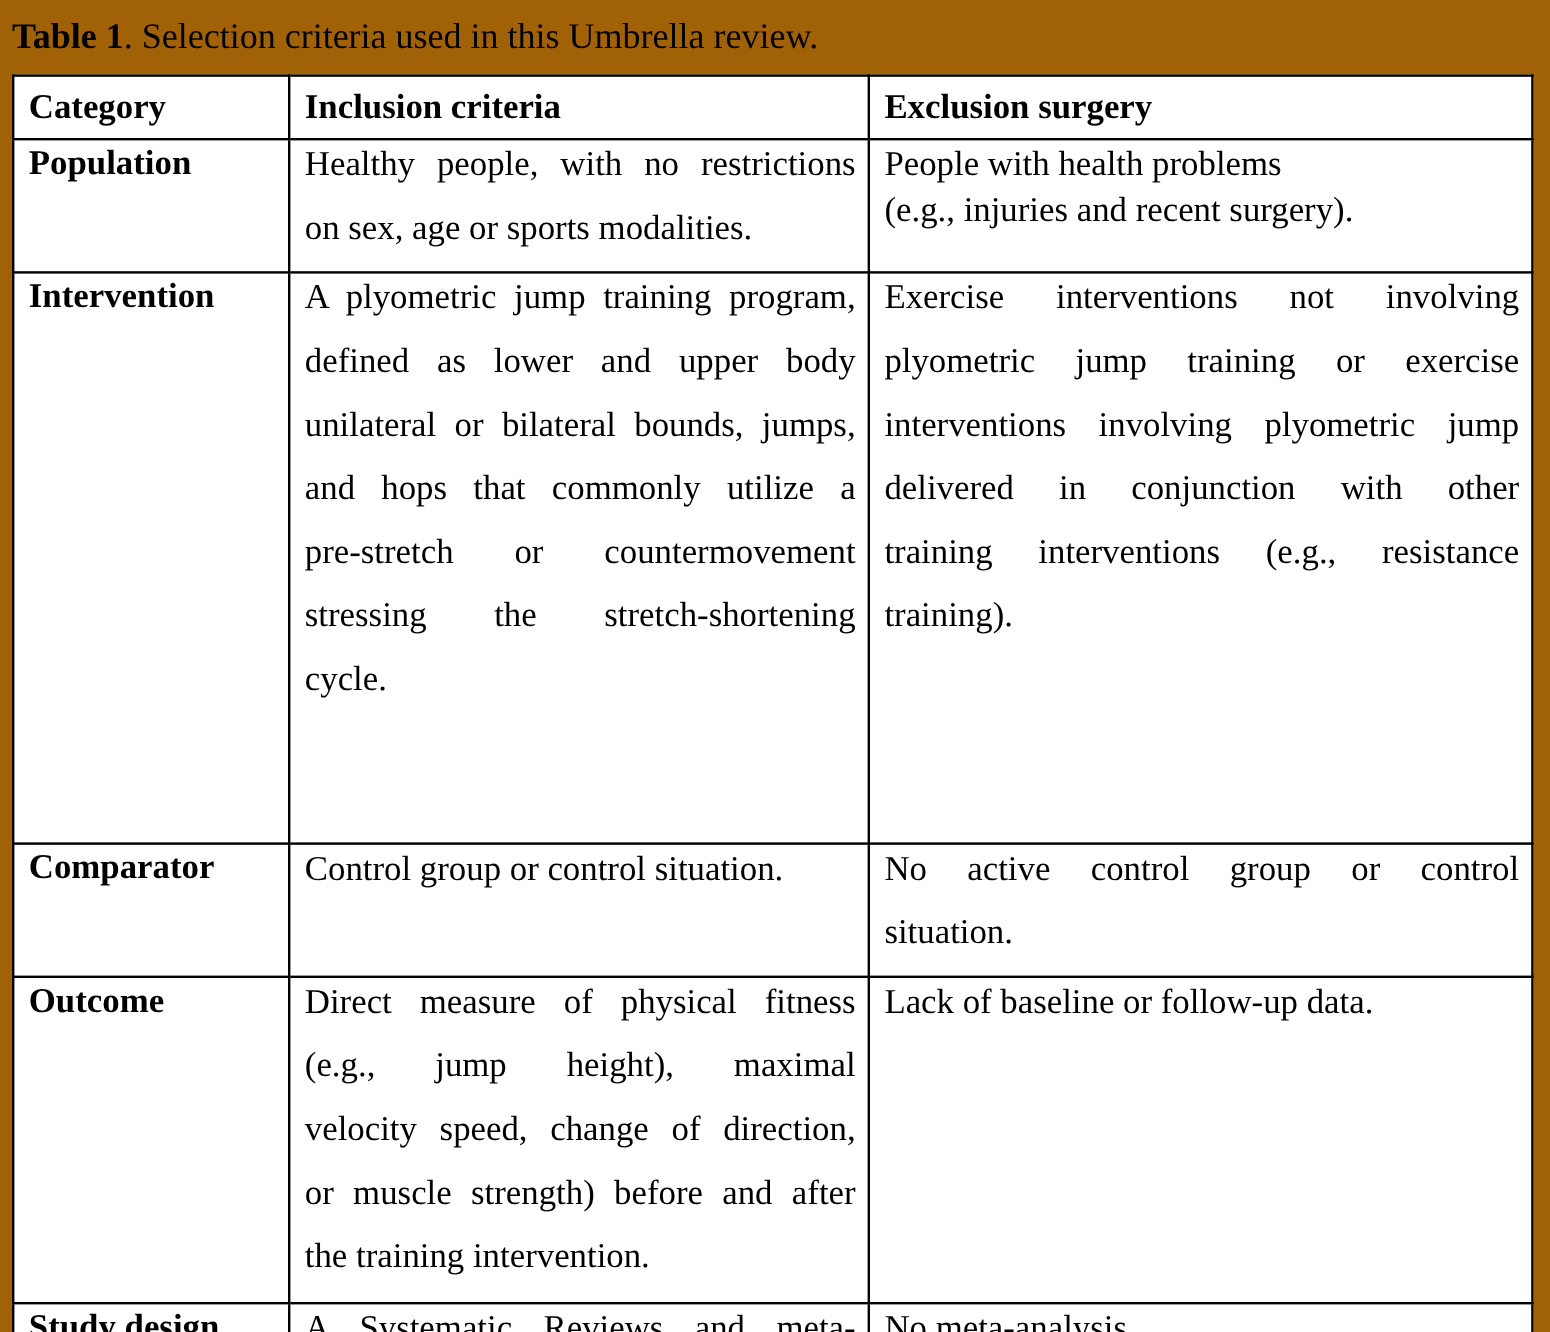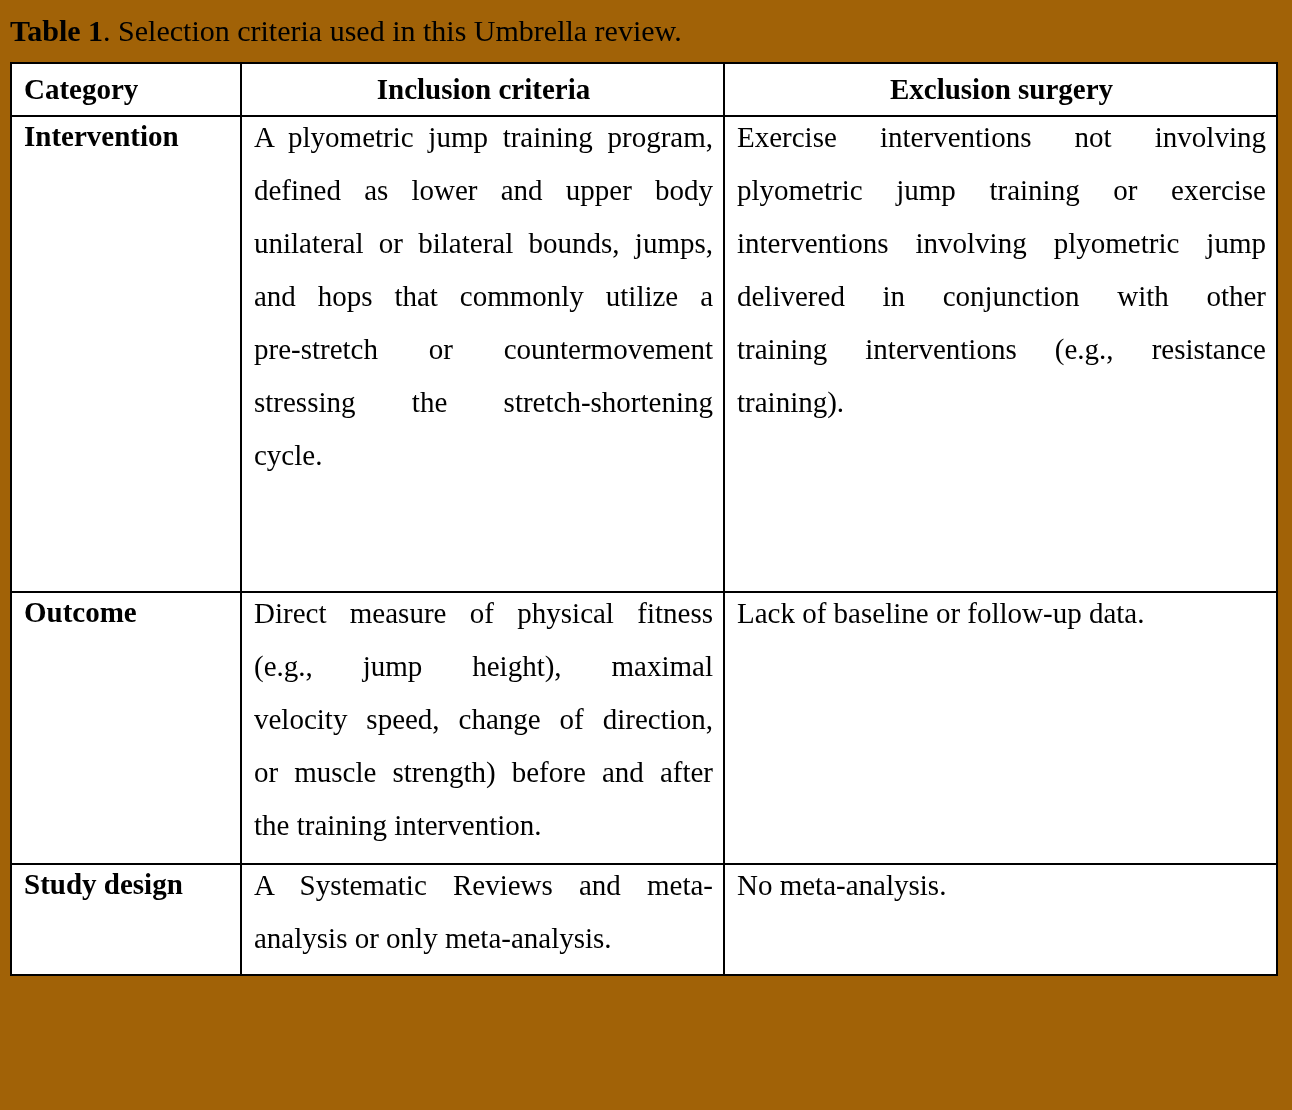--- a/index.html
+++ b/index.html
@@ -38,21 +38,21 @@
     vertical-align: top;
     overflow: hidden;
   }
   table.criteria th {
     font-weight: bold;
     vertical-align: middle;
     padding-top: 0;
     padding-bottom: 0;
   }
   th.col-category { text-align: left; margin-top: 38px; }
-  th.col-center  { text-align: center; }
+  th.col-center  { text-align: left; }
   td.cat-cell { font-weight: bold; }
   
   .tline {
     display: block;
     height: 53px;
     line-height: 35px;
     white-space: nowrap;
     text-align: left;
   }
   .cell-text.justify .tline { white-space: normal; }
@@ -75,20 +75,35 @@
       <col style="width:483px">
       <col style="width:553px">
     </colgroup>
     <tbody>
         <tr style="height:53px">
       <th class="col-category">Category</th>
       <th class="col-center">Inclusion criteria</th>
       <th class="col-center">Exclusion surgery</th>
     </tr>
 
+    <tr style="height:110px">
+      <td class="cat-cell">Population</td>
+      <td>
+        <div class="cell-text justify">
+              <div class="tline just">Healthy people, with no restrictions</div>
+              <div class="tline">on sex, age or sports modalities.</div>
+            </div>
+      </td>
+      <td>
+        <div class="cell-text single">
+              <div class="tline">People with health problems</div>
+              <div class="tline">(e.g., injuries and recent surgery).</div>
+            </div>
+      </td>
+    </tr>
 
     <tr style="height:476px">
       <td class="cat-cell">Intervention</td>
       <td>
         <div class="cell-text justify">
               <div class="tline just">A plyometric jump training program,</div>
               <div class="tline just">defined as lower and upper body</div>
               <div class="tline just">unilateral or bilateral bounds, jumps,</div>
               <div class="tline just">and hops that commonly utilize a</div>
               <div class="tline just">pre-stretch or countermovement</div>
@@ -101,20 +116,34 @@
               <div class="tline just">Exercise interventions not involving</div>
               <div class="tline just">plyometric jump training or exercise</div>
               <div class="tline just">interventions involving plyometric jump</div>
               <div class="tline just">delivered in conjunction with other</div>
               <div class="tline just">training interventions (e.g., resistance</div>
               <div class="tline">training).</div>
             </div>
       </td>
     </tr>
 
+    <tr style="height:110px">
+      <td class="cat-cell">Comparator</td>
+      <td>
+        <div class="cell-text">
+              <div class="tline">Control group or control situation.</div>
+            </div>
+      </td>
+      <td>
+        <div class="cell-text justify">
+              <div class="tline just">No active control group or control</div>
+              <div class="tline">situation.</div>
+            </div>
+      </td>
+    </tr>
 
     <tr style="height:272px">
       <td class="cat-cell">Outcome</td>
       <td>
         <div class="cell-text justify">
               <div class="tline just">Direct measure of physical fitness</div>
               <div class="tline just">(e.g., jump height), maximal</div>
               <div class="tline just">velocity speed, change of direction,</div>
               <div class="tline just">or muscle strength) before and after</div>
               <div class="tline">the training intervention.</div>

